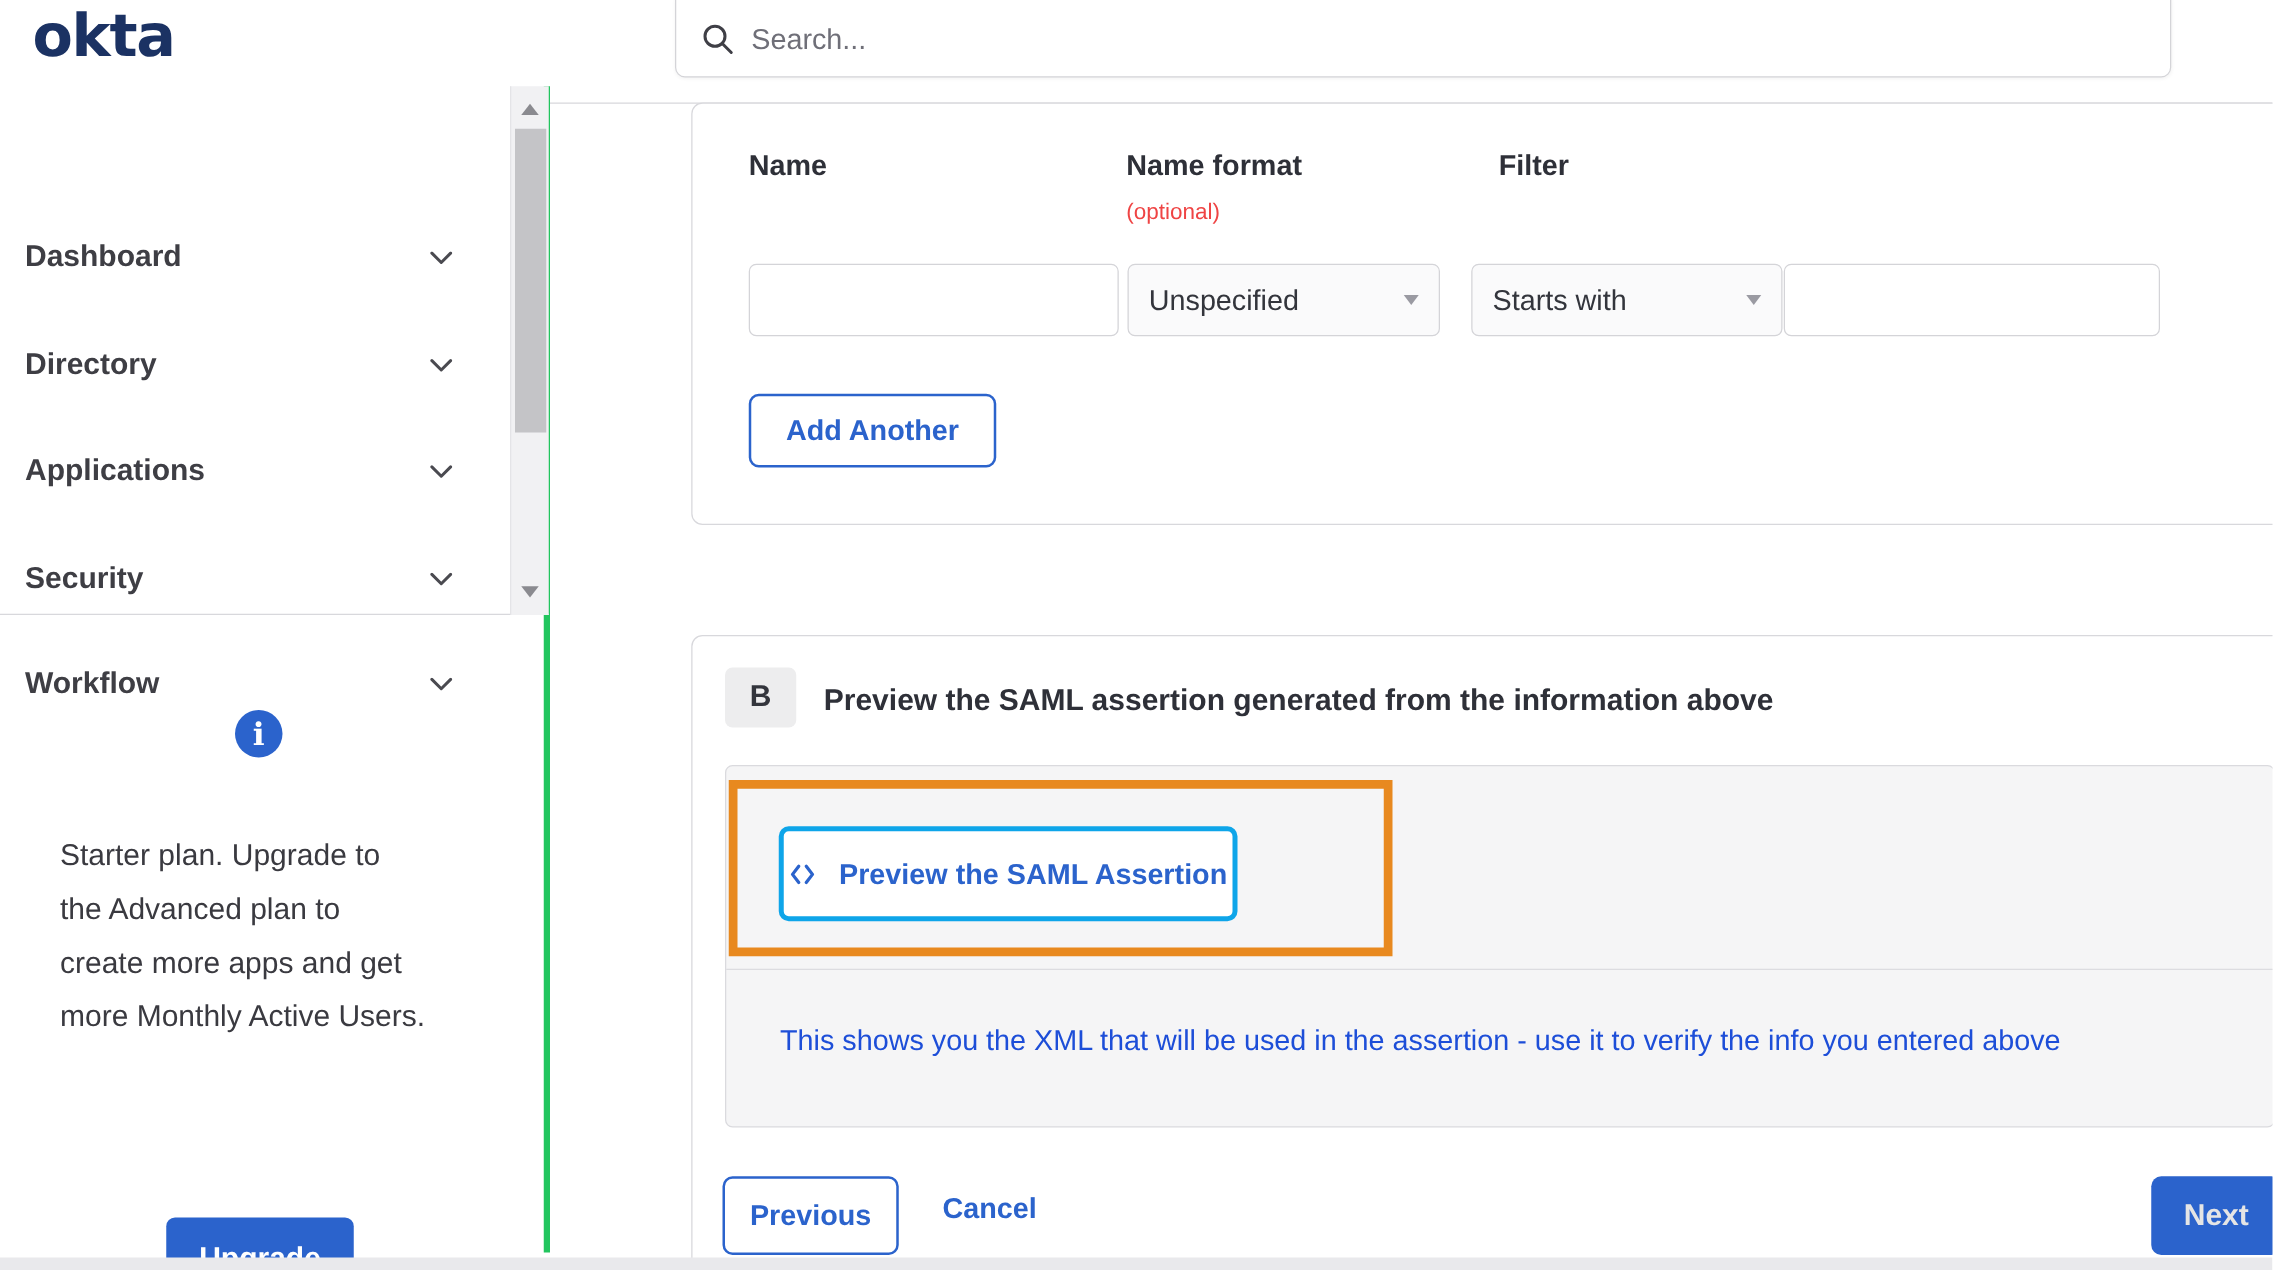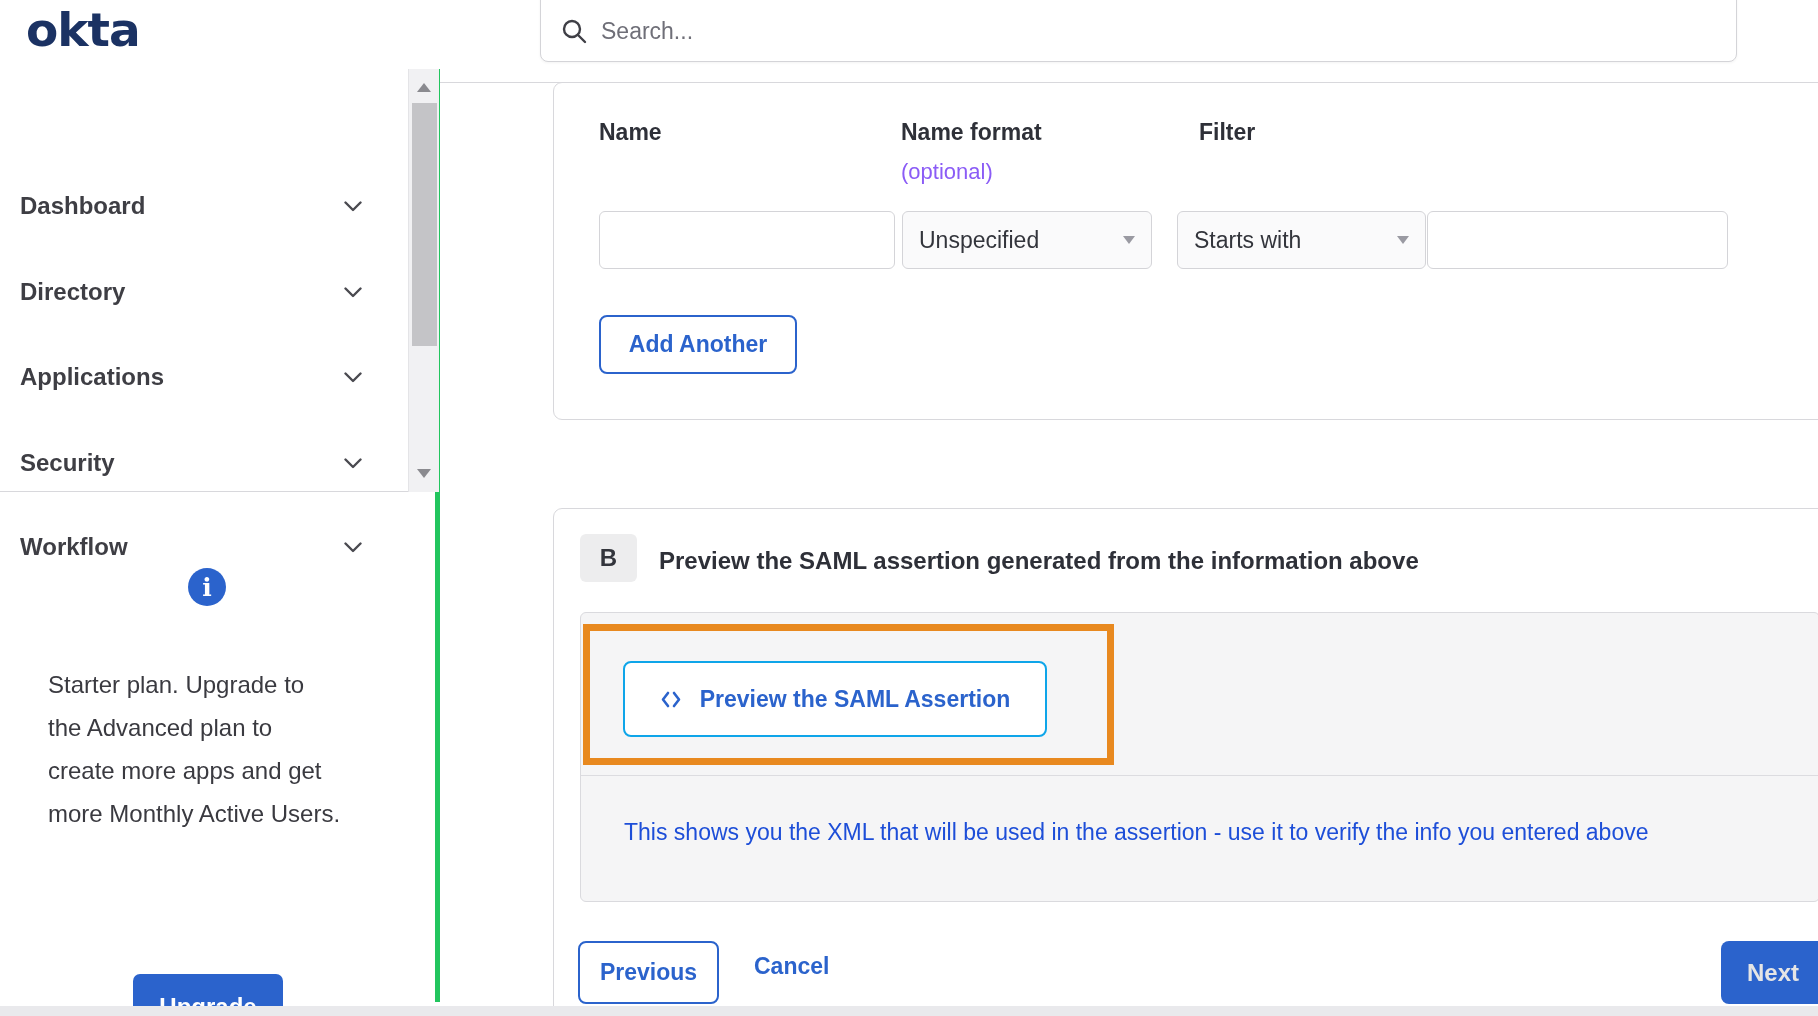--- a/index.html
+++ b/index.html
@@ -99,21 +99,21 @@
 
   
   .card {
     position: absolute; background: #fff;
     border: 1px solid #d8d8dc; border-radius: 9px; margin-left: 30px;
   }
   .card-form { left: 523px; top: 82px; width: 1289px; height: 338px; }
   .card-preview { left: 523px; top: 508px; width: 1289px; height: 530px; }
 
   .col-label { position: absolute; font-size: 23px; font-weight: 700; color: #2e3038; }
-  .col-hint  { position: absolute; font-size: 22px; font-weight: 400; color: #8b5cf6; }
+  .col-hint  { position: absolute; font-size: 18px; font-weight: 400; color: #ef4444; }
 
   .text-input {
     position: absolute; height: 58px;
     border: 1px solid #d4d4d8; border-radius: 6px;
     background: #fff; outline: none;
     font-family: "Liberation Sans", sans-serif;
     font-size: 23px; color: #33353c; padding: 0 14px;
   }
   .select-box {
     position: absolute; height: 58px;
@@ -164,22 +164,22 @@
   }
   .panel-divider {
     position: absolute; left: 0; top: 162px; width: 100%; height: 1px;
     background: #dcdce0;
   }
   .highlight-box {
     position: absolute; left: 2px; top: 11px; width: 531px; height: 141px;
     border: 7px solid #e8891f; background: transparent;
   }
   .preview-btn {
-    position: absolute; left: 42px; top: 48px; width: 424px; height: 76px;
-    background: #fff; border: 2px solid #0ea5e9; border-radius: 8px;
+    position: absolute; left: 42px; top: 48px; width: 367px; height: 76px;
+    background: #fff; border: 4px solid #0ea5e9; border-radius: 8px;
     display: flex; align-items: center; justify-content: center; gap: 14px;
     color: #2b63cc; font-size: 23px; font-weight: 700;
     font-family: "Liberation Sans", sans-serif; cursor: pointer;
   }
   .panel-desc {
     position: absolute; left: 43px; top: 206px;
     font-size: 23px; color: #1d4ed8;
   }
 
   .bottom-strip {

